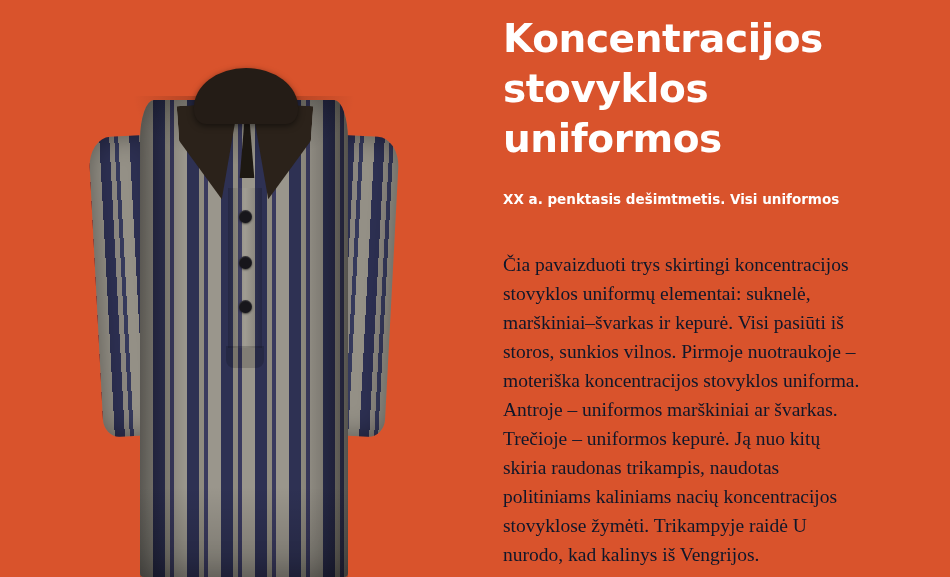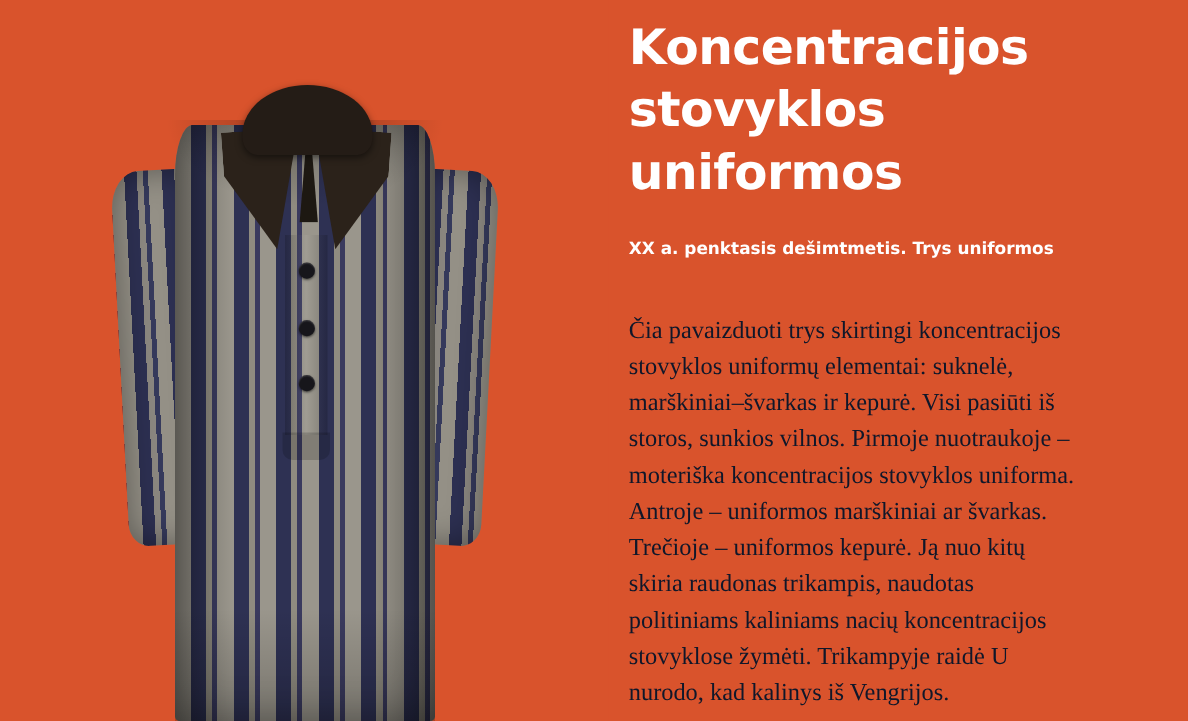--- a/index.html
+++ b/index.html
@@ -234,17 +234,17 @@
       <div class="button b1"></div>
       <div class="button b2"></div>
       <div class="button b3"></div>
       <div class="placket-bottom"></div>
       <div class="hem-shade"></div>
     </div>
   </div>
 
   <div class="text-panel">
     <h1 class="headline">Koncentracijos stovyklos uniformos</h1>
-    <div class="subtitle">XX a. penktasis dešimtmetis. Trys uniformos</div>
+    <div class="subtitle">XX a. penktasis dešimtmetis. Visi uniformos</div>
     <p class="bodytext">Čia pavaizduoti trys skirtingi koncentracijos stovyklos uniformų elementai: suknelė, marškiniai–švarkas ir kepurė. Visi pasiūti iš storos, sunkios vilnos. Pirmoje nuotraukoje – moteriška koncentracijos stovyklos uniforma. Antroje – uniformos marškiniai ar švarkas. Trečioje – uniformos kepurė. Ją nuo kitų skiria raudonas trikampis, naudotas politiniams kaliniams nacių koncentracijos stovyklose žymėti. Trikampyje raidė U nurodo, kad kalinys iš Vengrijos.</p>
   </div>
 
 </div>
 
 </body></html>

